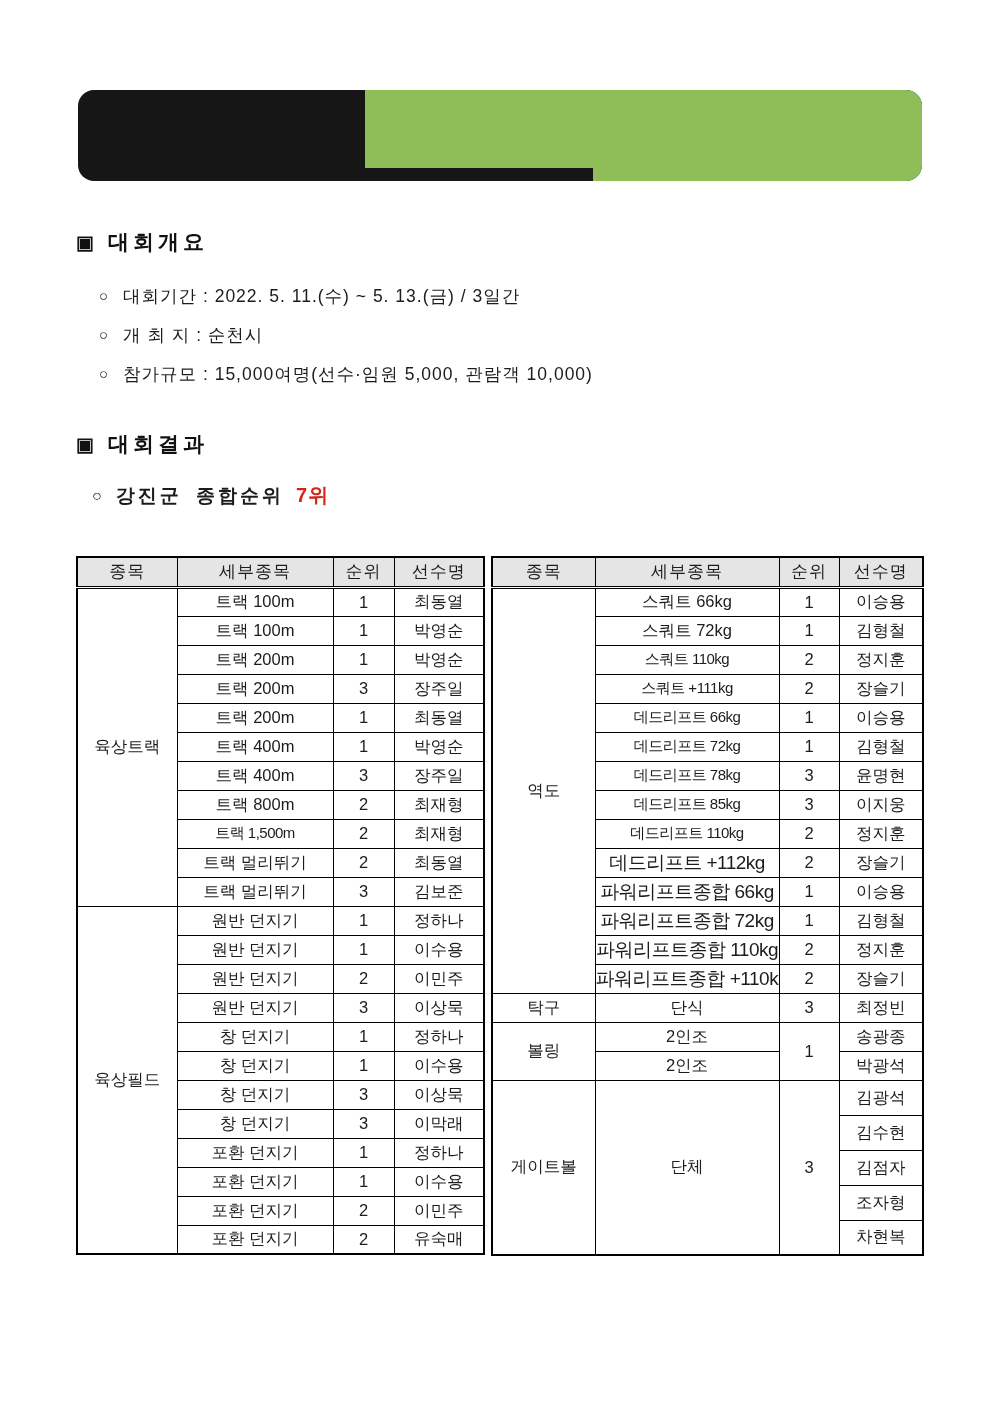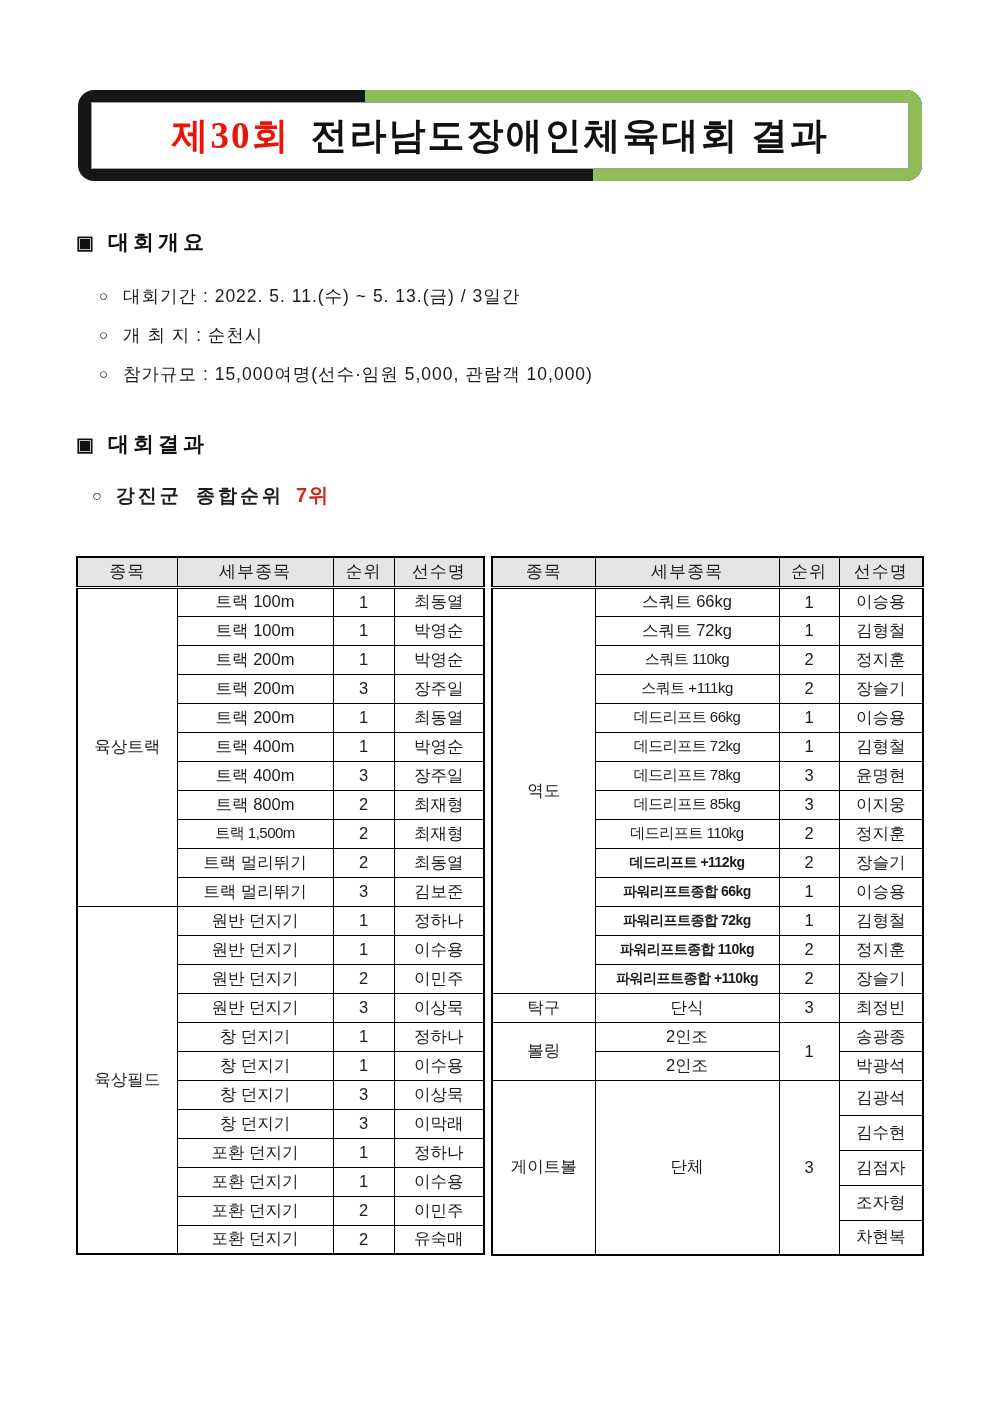--- a/index.html
+++ b/index.html
@@ -54,39 +54,34 @@
   table.tbl { border-width:2px; }
   table.tbl th {
     height:30px; font-weight:normal; font-size:17px; letter-spacing:1px;
     border-bottom:3px double #000; background:#e5e5e5; color:#1c1c1c;
   }
   table.tbl td {
     height:29px; text-align:center; vertical-align:middle;
     font-size:16.5px; color:#1c1c1c; white-space:nowrap; overflow:hidden;
   }
   table.tbl td.s  { font-size:15px; letter-spacing:-0.5px; }
-  table.tbl td.xs { font-size:14px; letter-spacing:-0.5px;font-weight:bold; }
+  table.tbl td.xs { font-size:19px; letter-spacing:-0.5px; }
   .tbl-left  col.c0{width:100px} .tbl-left  col.c1{width:156px} .tbl-left  col.c2{width:61px} .tbl-left  col.c3{width:90px}
   .tbl-right col.c0{width:103px} .tbl-right col.c1{width:184px} .tbl-right col.c2{width:60px} .tbl-right col.c3{width:84px}
   .tbl-right tbody tr:nth-child(n+18) td { height:35px; }
 </style>
 </head>
 <body>
 
 <div class="page">
 
   <div class="banner">
     <div class="banner-outer">
       <div class="banner-green"></div>
       <div class="banner-patch"></div>
-      <div class="banner-inner">
-        <div class="banner-title">
-          <span class="title-prefix">제30회</span><span class="title-main">전라남도장애인체육대회 결과</span>
-        </div>
-      </div>
     </div>
   </div>
 
   <div class="section-heading h-overview">
     <span class="marker">▣</span>
     <span>대회개요</span>
   </div>
   <div class="bullet-list">
     <div class="bullet-line">
       <span class="bullet-glyph">○</span>

